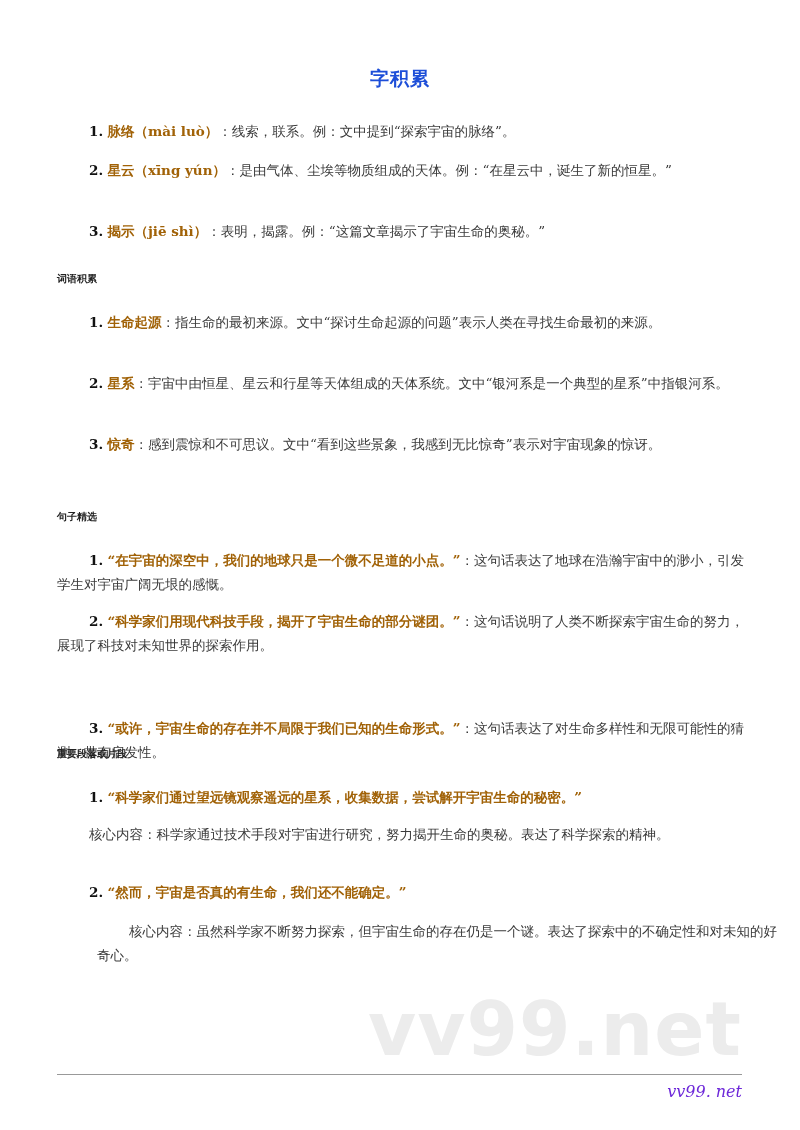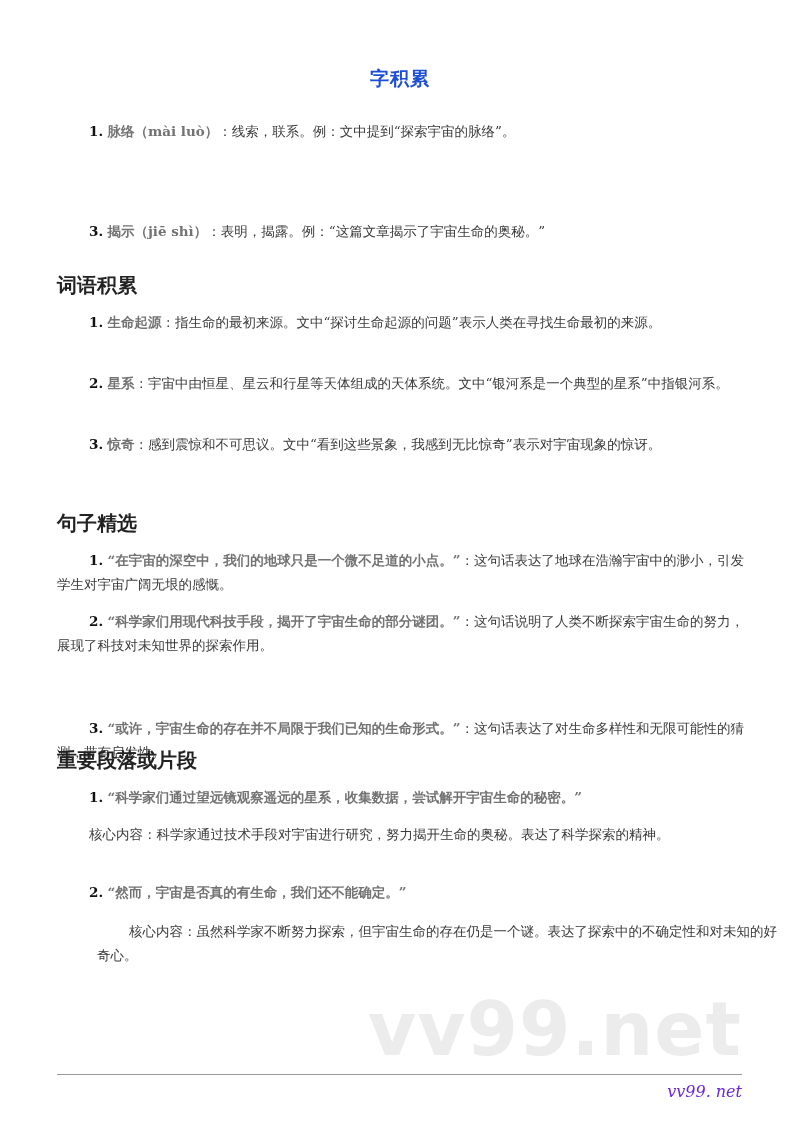--- a/index.html
+++ b/index.html
@@ -29,36 +29,36 @@
       font-family: "DejaVu Sans", "Liberation Sans", sans-serif;
       font-size: 19px;
       font-weight: bold;
       color: #1d4ed8;
       letter-spacing: 1px;
     }
     .section-heading {
       position: absolute;
       left: 57px;
       font-family: Liberation Sans, sans-serif;
-      font-size: 20px;
+      font-size: 10px;
       font-weight: bold;
       color: #222222;
     }
     .para {
       position: absolute;
       left: 57px;
       width: 690px;
       font-size: 13.5px;
       line-height: 24px;
       color: #3a3a3a;
       text-indent: 32px;
     }
     .para b, .para .bold {
       font-weight: bold;
-      color: #737373;
+      color: #a16207;
     }
     .num {
       font-weight: bold;
       color: #111111;
     }
     .watermark {
       position: absolute;
       left: 368px;
       top: 992px;
       font-family: "DejaVu Sans", "Liberation Sans", sans-serif;
@@ -91,20 +91,24 @@
 
 <div class="page">
 
   <div class="doc-title">字积累</div>
 
   <div class="para" style="top:119px;">
     <span class="num">1.</span>
     <span class="bold">脉络（mài luò）</span><span>：</span><span>线索，联系。例：文中提到“探索宇宙的脉络”。</span>
   </div>
 
+  <div class="para" style="top:158px;">
+    <span class="num">2.</span>
+    <span class="bold">星云（xīng yún）</span><span>：</span><span>是由气体、尘埃等物质组成的天体。例：“在星云中，诞生了新的恒星。”</span>
+  </div>
 
   <div class="para" style="top:219px;">
     <span class="num">3.</span>
     <span class="bold">揭示（jiē shì）</span><span>：</span><span>表明，揭露。例：“这篇文章揭示了宇宙生命的奥秘。”</span>
   </div>
 
   <div class="section-heading" style="top:272px;">词语积累</div>
 
   <div class="para" style="top:310px;">
     <span class="num">1.</span>

